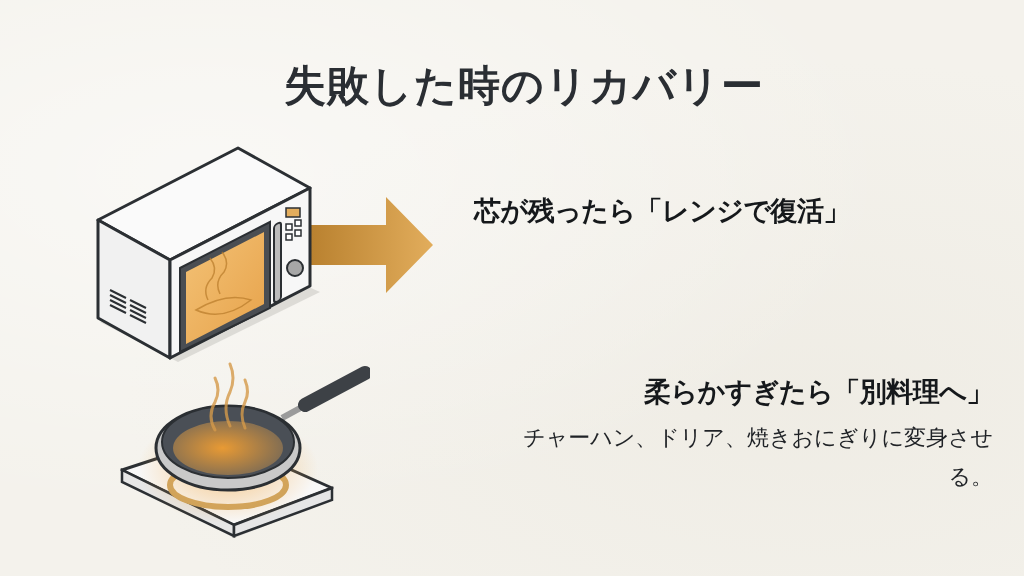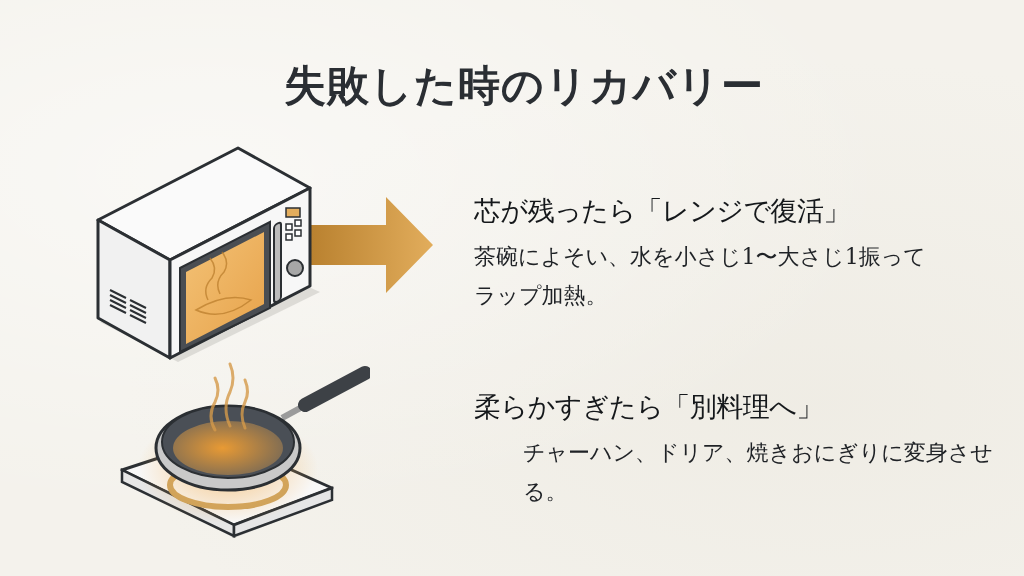--- a/index.html
+++ b/index.html
@@ -12,24 +12,24 @@
       color: #1e2226;
       position: relative;
     }
     .title {
       position: absolute; left: 0; right: 0; top: 58px;
       text-align: center; font-size: 42px; font-weight: bold;
       color: #2a2e33; letter-spacing: 1px; padding-left: 24px;
     }
     .illust { position: absolute; }
     .card-text { position: absolute; left: 474px; }
-    .heading { font-size: 27px; font-weight: normal; color: #15181b; white-space: nowrap; letter-spacing: -0.5px; }
+    .heading { font-size: 27px; font-weight: bold; color: #15181b; white-space: nowrap; letter-spacing: -0.5px; }
     .body-text { font-family: "DejaVu Serif", "Liberation Serif", serif; font-size: 22px; line-height: 39px; color: #1f2226; margin-top: 8px; width: 470px; }
     #sec1 { top: 193px; }
-    #sec2 { top: 389px; }
+    #sec2 { top: 374px; text-align: right; }
     #sec2 .body-text { padding-left: 6px; margin-left: 43px; }
   </style>
 </head>
 <body>
 
 <div class="title">失敗した時のリカバリー</div>
 
 <svg class="illust" style="left:88px;top:140px" width="360" height="230" viewBox="0 0 360 230">
   <defs>
     <linearGradient id="win" x1="0" y1="0" x2="1" y2="1">
@@ -108,19 +108,18 @@
 
   <g fill="none" stroke="#d59a4a" stroke-width="3" stroke-linecap="round" opacity="0.8">
     <path d="M105,70 q-8,-14 0,-28 q6,-12 0,-24"></path>
     <path d="M120,66 q-8,-18 0,-34 q6,-14 0,-28"></path>
     <path d="M135,68 q-6,-14 0,-26 q5,-10 0,-22"></path>
   </g>
 </svg>
 
 <div class="card-text" id="sec1">
   <div class="heading">芯が残ったら「レンジで復活」</div>
-  <div class="body-text">茶碗によそい、水を小さじ1〜大さじ1振ってラップ加熱。</div>
 </div>
 
 <div class="card-text" id="sec2">
   <div class="heading">柔らかすぎたら「別料理へ」</div>
   <div class="body-text">チャーハン、ドリア、焼きおにぎりに変身させる。</div>
 </div>
 
 </body></html>

